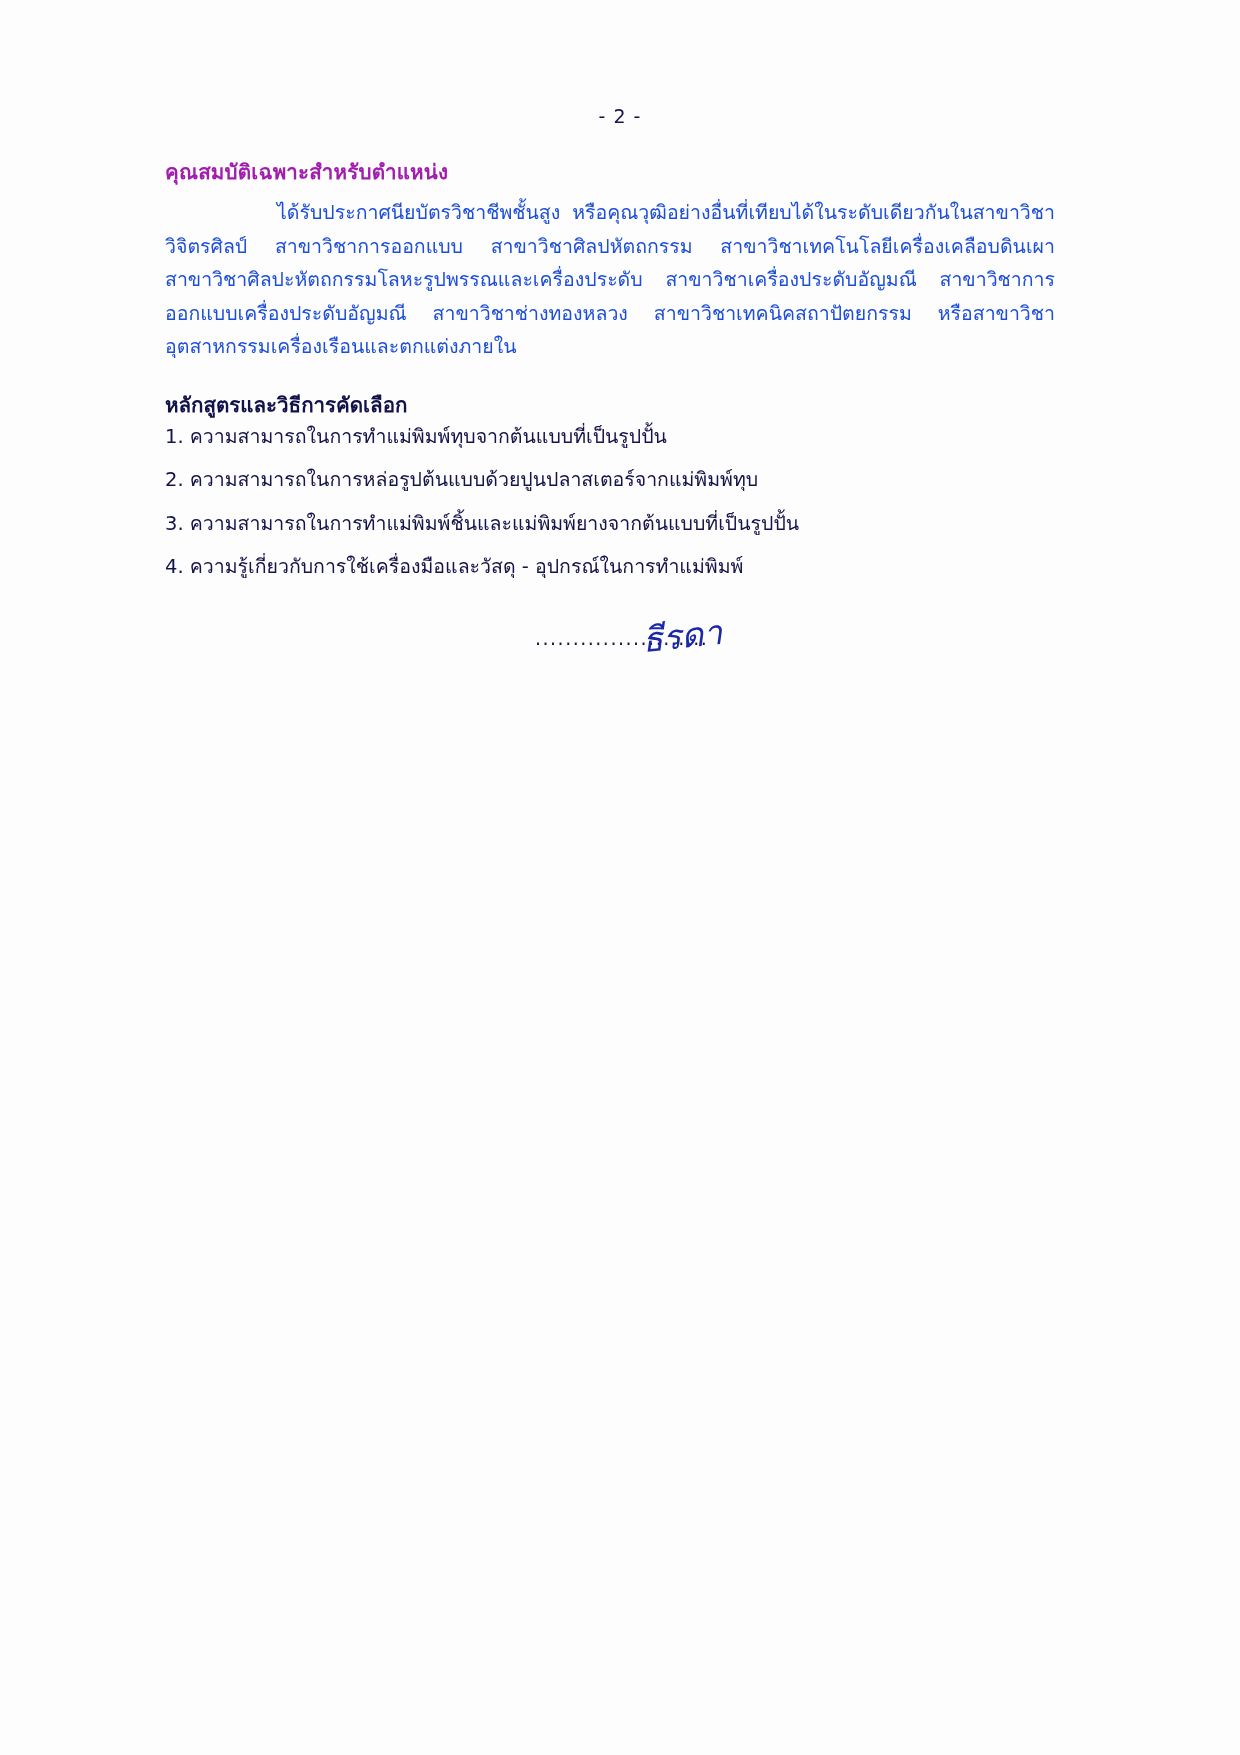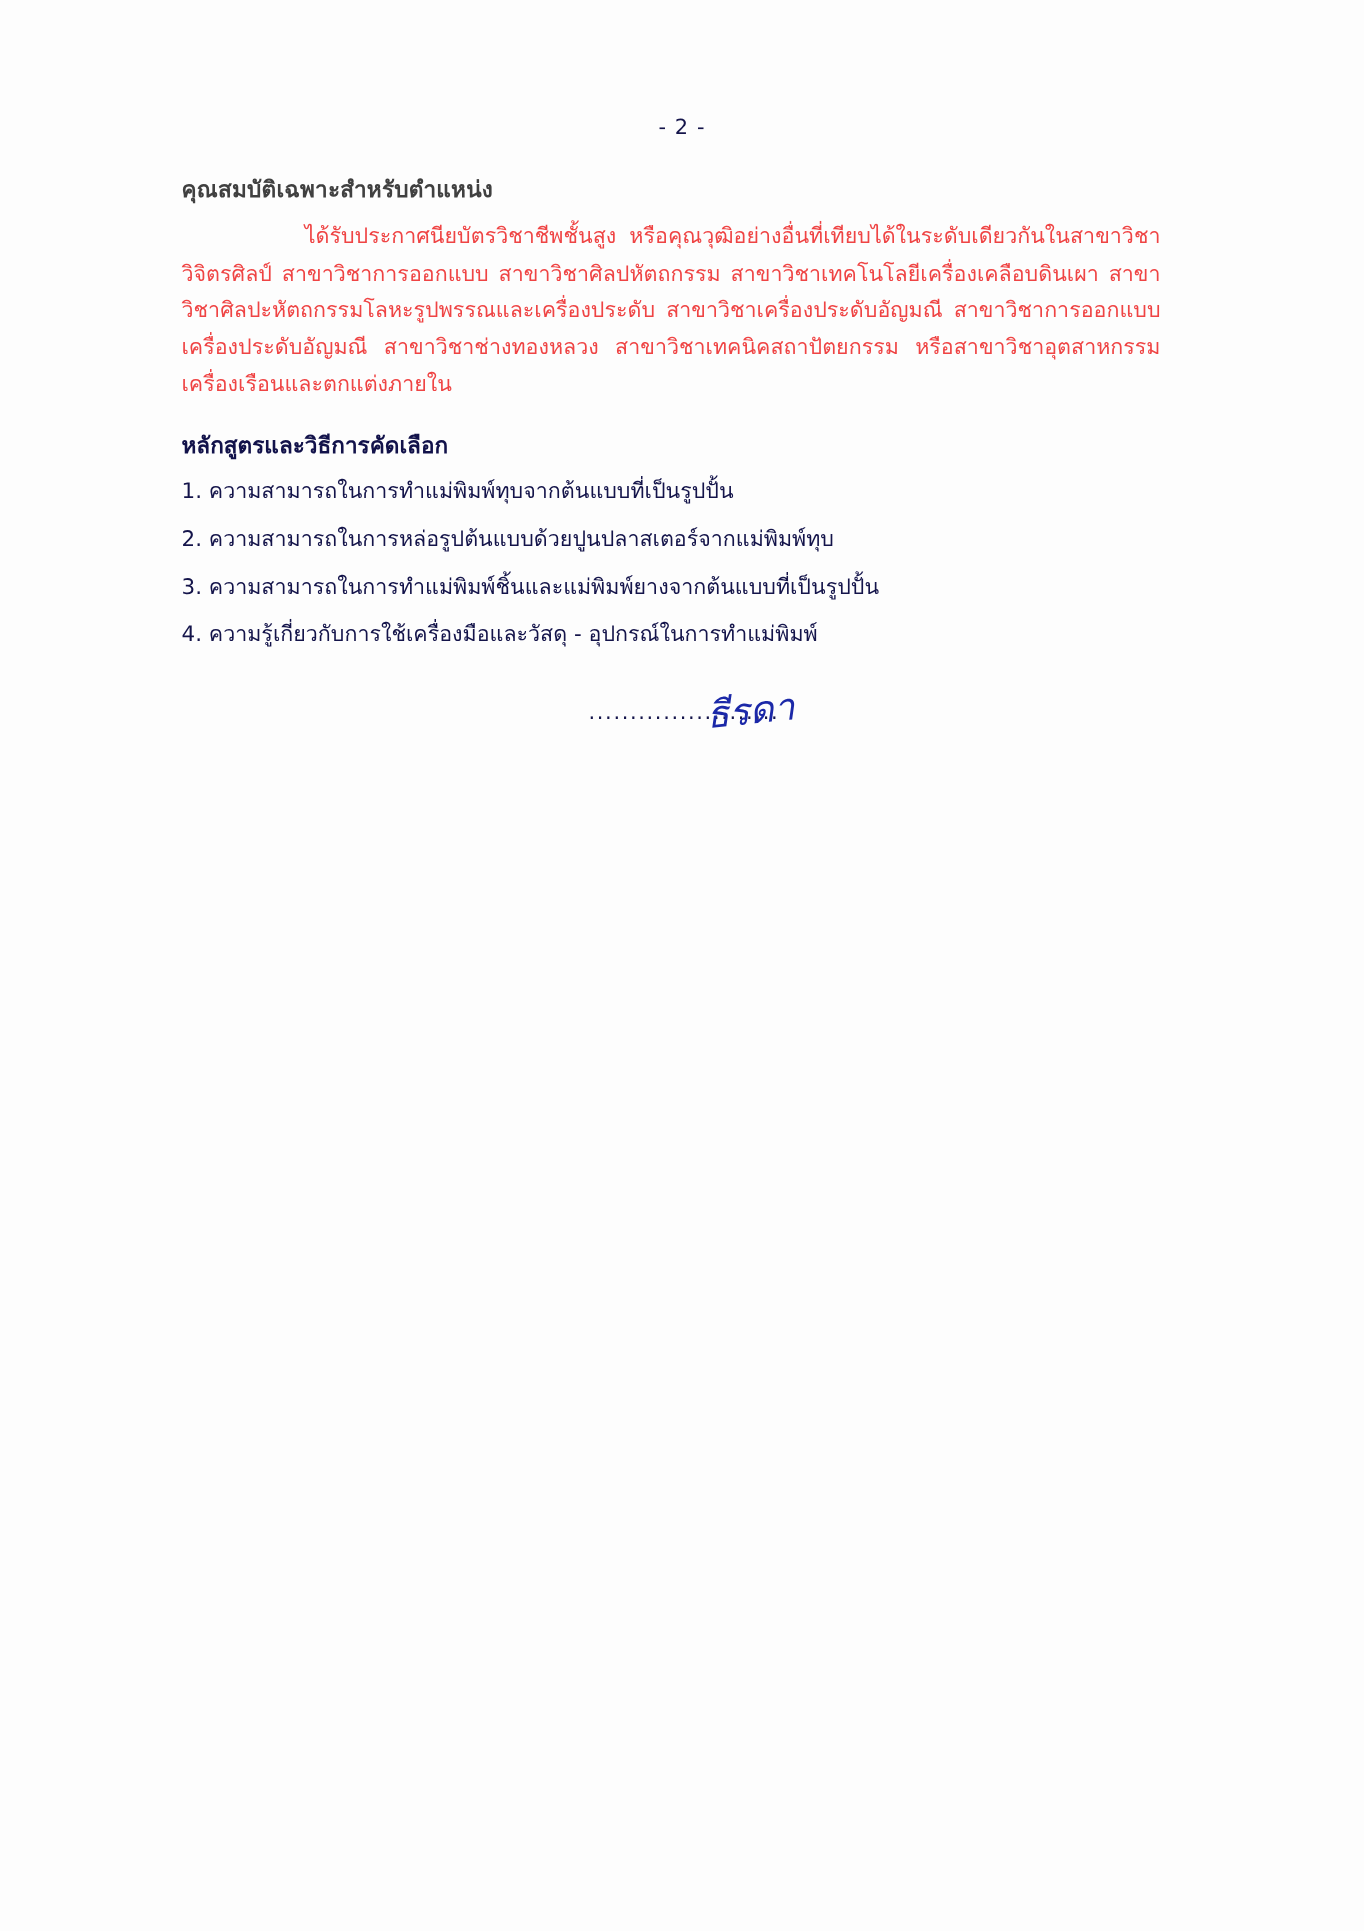--- a/index.html
+++ b/index.html
@@ -34,41 +34,42 @@
   }
   .content {
     position: absolute;
     top: 155px;
     left: 165px;
     width: 890px;
   }
   .section-heading {
     font-size: 20.5px;
     font-weight: bold;
-    color: #404040;
+    color: #a21caf;
     margin: 0 0 10px 0;
     letter-spacing: 0.2px;
   }
   .para {
     font-size: 19.5px;
     line-height: 1.72;
-    color: #ef4444;
+    color: #1d4ed8;
     margin: 0;
     text-align: justify;
     text-justify: inter-word;
+    font-family: Liberation Mono, monospace;
   }
   .para .indent {
     display: inline-block;
     width: 112px;
   }
   .heading2 {
     font-size: 20.5px;
     font-weight: bold;
     color: #12124a;
-    margin: 22px 0 10px 0;
+    margin: 22px 0 0 0;
   }
   .lead {
     font-size: 19.5px;
     line-height: 1.6;
     color: #14144a;
     margin: 0 0 10px 0;
   }
   .list {
     margin: 0;
     padding: 0;

